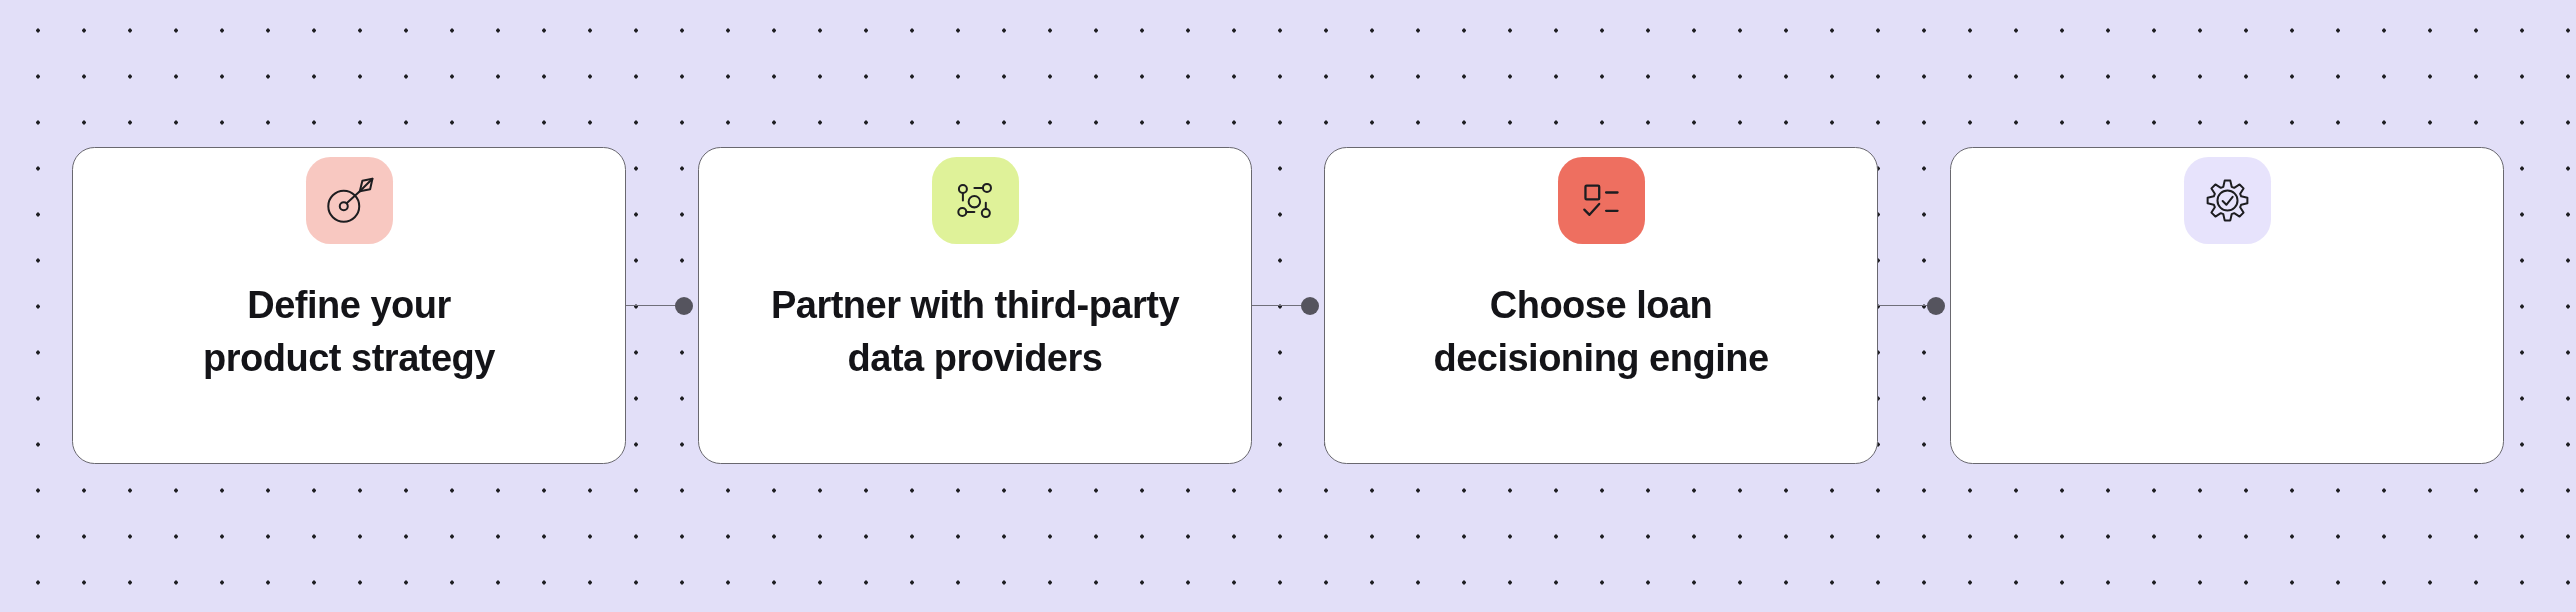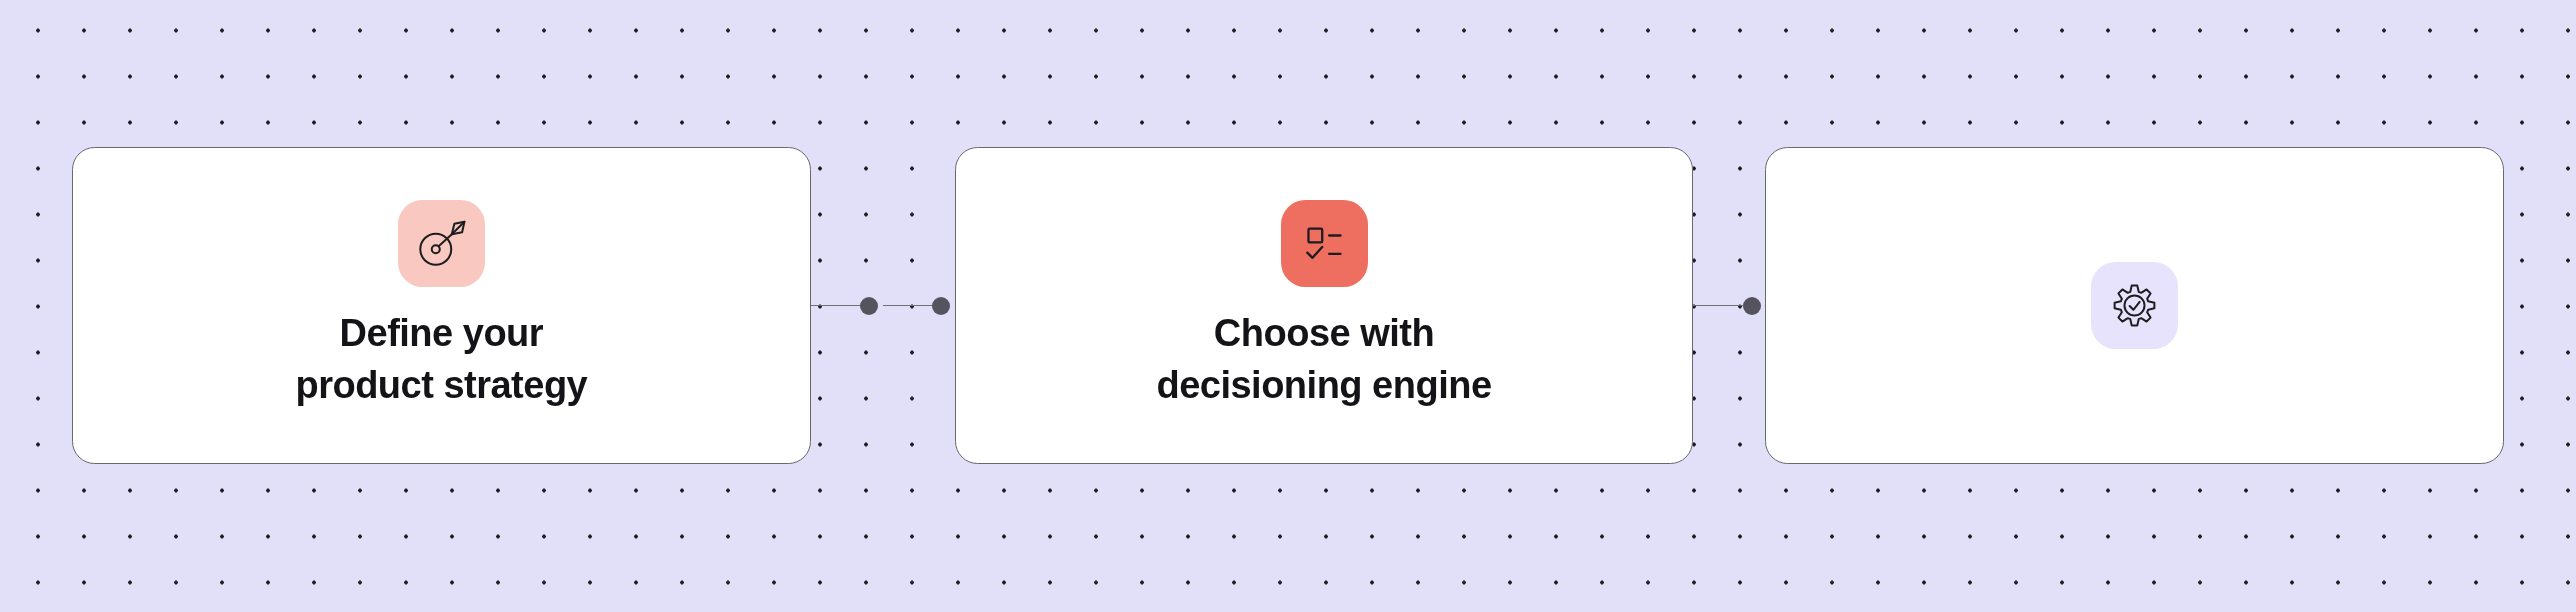--- a/index.html
+++ b/index.html
@@ -25,22 +25,22 @@
   }
   .card {
     flex: 1 1 0;
     background: #FFFFFF;
     border: 1.9px solid #69686F;
     border-radius: 22.6px;
     box-sizing: border-box;
     display: flex;
     flex-direction: column;
     align-items: center;
-    justify-content: center;
-    gap: 20px;
+    justify-content: flex-start;
+    gap: 35px;
     padding: 9.4px 13px;
   }
   .icon-tile {
     width: 87px;
     height: 87px;
     border-radius: 24.5px;
     display: flex;
     align-items: center;
     justify-content: center;
     flex: 0 0 auto;
@@ -93,36 +93,53 @@
       </div>
       <div class="card-label">Define your
 product strategy</div>
     </div>
 
     <div class="connector">
       <div class="connector-line"></div>
       <div class="connector-dot"></div>
     </div>
 
+    <div class="card">
+      <div class="icon-tile" style="background-color: rgb(223, 242, 153);">
+        <svg width="55" height="55" viewBox="0 0 96 96" fill="none" stroke="#1D1D20" stroke-width="3.5" stroke-linecap="round" stroke-linejoin="round">
+          <circle cx="46" cy="50" r="10"></circle>
+          <circle cx="26" cy="28" r="7"></circle>
+          <path d="M26 35 L26 48"></path>
+          <circle cx="68" cy="26" r="7"></circle>
+          <path d="M61 26 L46 26"></path>
+          <circle cx="25" cy="68" r="7"></circle>
+          <path d="M32 68 L46 68"></path>
+          <circle cx="66" cy="70" r="7"></circle>
+          <path d="M66 63 L66 52"></path>
+        </svg>
+      </div>
+      <div class="card-label">Partner with third-party
+data providers</div>
+    </div>
 
     <div class="connector">
       <div class="connector-line"></div>
       <div class="connector-dot"></div>
     </div>
 
     <div class="card">
       <div class="icon-tile" style="background-color: rgb(238, 111, 96);">
         <svg width="55" height="55" viewBox="0 0 96 96" fill="none" stroke="#1D1D20" stroke-width="4" stroke-linecap="round" stroke-linejoin="round">
           <rect x="20" y="22" width="24" height="24" rx="2"></rect>
           <path d="M56 34 L76 34"></path>
           <path d="M18 64 L27 73 L44 54"></path>
           <path d="M56 66 L76 66"></path>
         </svg>
       </div>
-      <div class="card-label">Choose with
+      <div class="card-label">Choose loan
 decisioning engine</div>
     </div>
 
     <div class="connector">
       <div class="connector-line"></div>
       <div class="connector-dot"></div>
     </div>
 
     <div class="card">
       <div class="icon-tile" style="background-color: rgb(231, 227, 252);">

